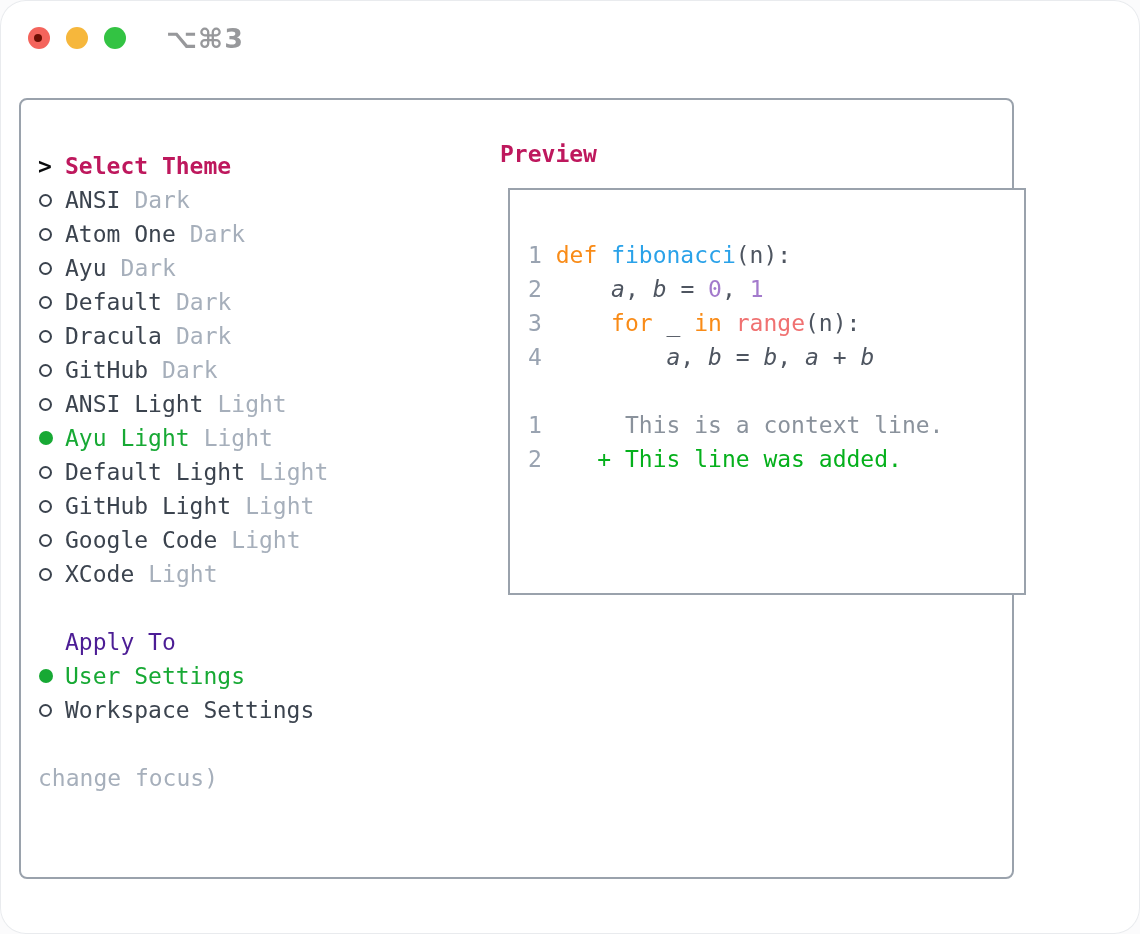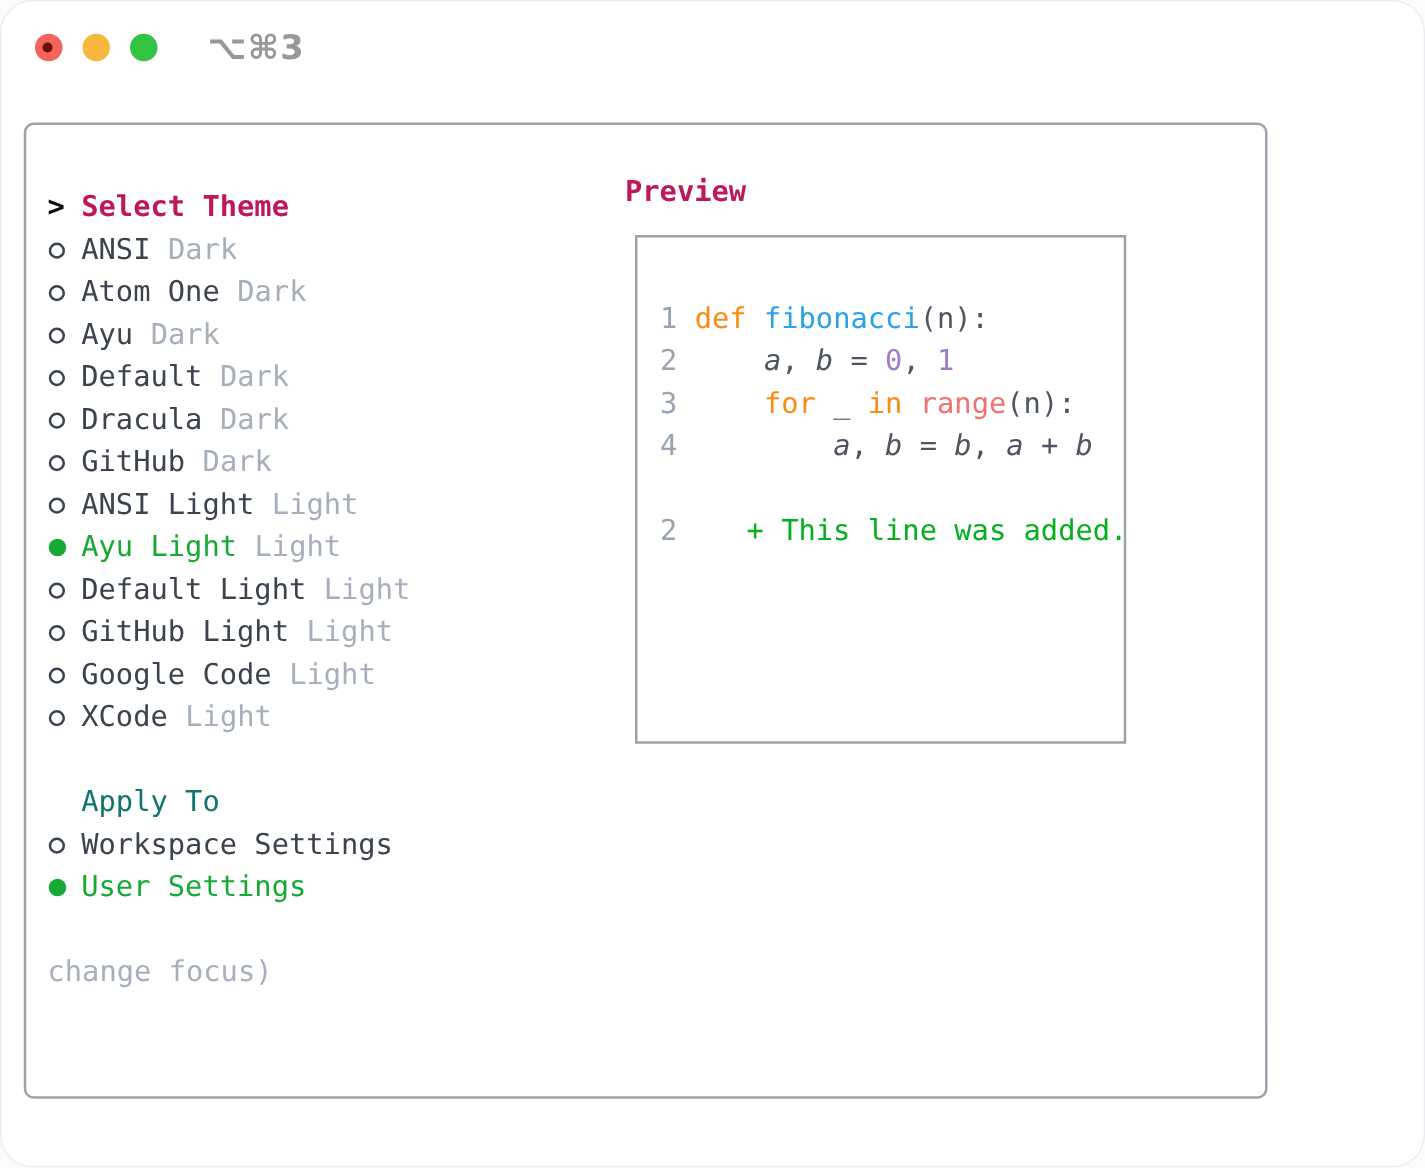--- a/index.html
+++ b/index.html
@@ -33,27 +33,27 @@
   .marker { width:27px; flex:0 0 27px; display:flex; align-items:center; }
   .arrow  { font-weight:bold; color:#0b0c0e; }
   .circle { width:13px; height:13px; border-radius:50%; border:2px solid var(--name); margin-left:1px; }
   .circle.sel { border:none; width:14px; height:14px; background:var(--sel-green); }
   .header-label { font-weight:bold; color:#be185d; }
 
   .left  { position:absolute; left:17px; top:49px; }
   .name    { color:var(--name); }
   .name.sel{ color:var(--sel-green); }
   .variant { color:var(--muted); margin-left:14px; }
-  .apply-label { color:#0f766e; }
+  .apply-label { color:#4c1d95; }
   .help-line { color:var(--muted); }
 
   
   .right { position:absolute; left:479px; top:37px; }
   .preview-box {
-    position:absolute; left:8px; top:51px; width:393px; height:407px;
+    position:absolute; left:8px; top:51px; width:518px; height:407px;
     border:2px solid var(--border); background:#fff;
     padding:48px 0 0 18px; overflow:hidden;
   }
   .crow { height:34px; line-height:34px; font-size:23px; white-space:pre; }
   .lnum { color:var(--lnum); }
   .tok-kw  { color:var(--kw); }
   .tok-fn  { color:var(--fn); }
   .tok-num { color:var(--const); }
   .tok-bi  { color:var(--bi); }
   .tok-pl  { color:var(--code); }
@@ -96,41 +96,42 @@
           <div class="row"><span class="marker"><span class="circle"></span></span><span class="name">GitHub Light</span><span class="variant">Light</span></div>
           <div class="row"><span class="marker"><span class="circle"></span></span><span class="name">Google Code</span><span class="variant">Light</span></div>
           <div class="row"><span class="marker"><span class="circle"></span></span><span class="name">XCode</span><span class="variant">Light</span></div>
         </div>
       <div class="row blank"></div>
       <div class="row">
         <span class="marker"></span>
         <span class="apply-label">Apply To</span>
       </div>
       <div id="apply-list">
+          <div class="row"><span class="marker"><span class="circle sel"></span></span><span class="name sel">User Settings</span></div>
           <div class="row"><span class="marker"><span class="circle"></span></span><span class="name">Workspace Settings</span></div>
-          <div class="row"><span class="marker"><span class="circle sel"></span></span><span class="name sel">User Settings</span></div>
         </div>
       <div class="row blank"></div>
       <div id="help">
           <div class="row help-line">change focus)</div>
         </div>
     </div>
 
     <div class="right">
       <div class="row">
         <span class="header-label">Preview</span>
       </div>
       <div class="preview-box">
         <div id="code-lines">
             <div class="crow"><span class="lnum">1</span><span class="tok-pl"> </span><span class="tok-kw">def</span><span class="tok-pl"> </span><span class="tok-fn">fibonacci</span><span class="tok-pl">(n):</span></div>
             <div class="crow"><span class="lnum">2</span><span class="tok-pl"> </span><span class="tok-pl">    </span><span class="tok-var">a</span><span class="tok-pl">, </span><span class="tok-var">b</span><span class="tok-pl"> = </span><span class="tok-num">0</span><span class="tok-pl">, </span><span class="tok-num">1</span></div>
             <div class="crow"><span class="lnum">3</span><span class="tok-pl"> </span><span class="tok-pl">    </span><span class="tok-kw">for</span><span class="tok-pl"> _ </span><span class="tok-kw">in</span><span class="tok-pl"> </span><span class="tok-bi">range</span><span class="tok-pl">(n):</span></div>
             <div class="crow"><span class="lnum">4</span><span class="tok-pl"> </span><span class="tok-pl">        </span><span class="tok-var">a</span><span class="tok-pl">, </span><span class="tok-var">b</span><span class="tok-pl"> = </span><span class="tok-var">b</span><span class="tok-pl">, </span><span class="tok-var">a</span><span class="tok-pl"> + </span><span class="tok-var">b</span></div>
           </div>
         <div class="crow"> </div>
         <div id="diff-lines">
+            <div class="crow"><span class="lnum">1</span><span>    </span><span class="diff-context">  </span><span class="diff-context">This is a context line.</span></div>
             <div class="crow"><span class="lnum">2</span><span>    </span><span class="diff-added">+ </span><span class="diff-added">This line was added.</span></div>
           </div>
       </div>
     </div>
 
   </div>
 </div>
 
 </body></html>

